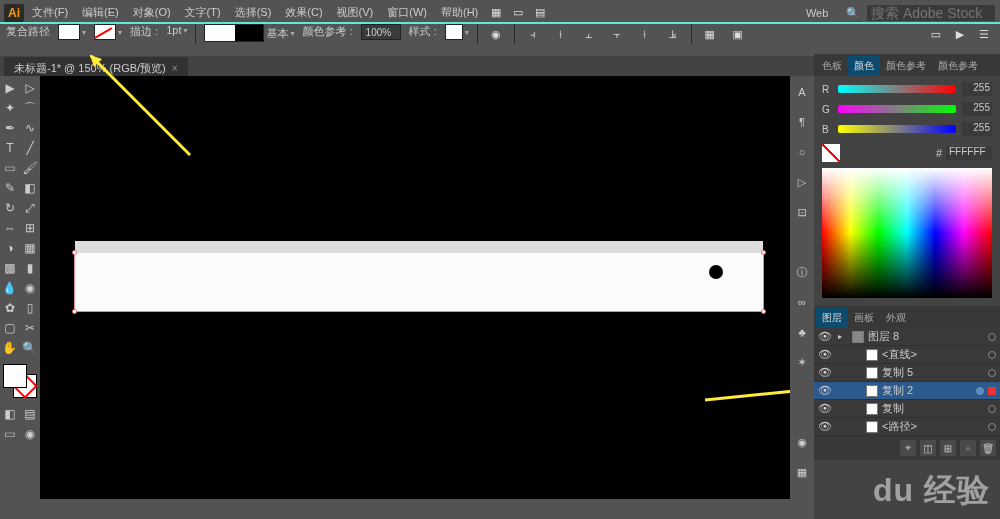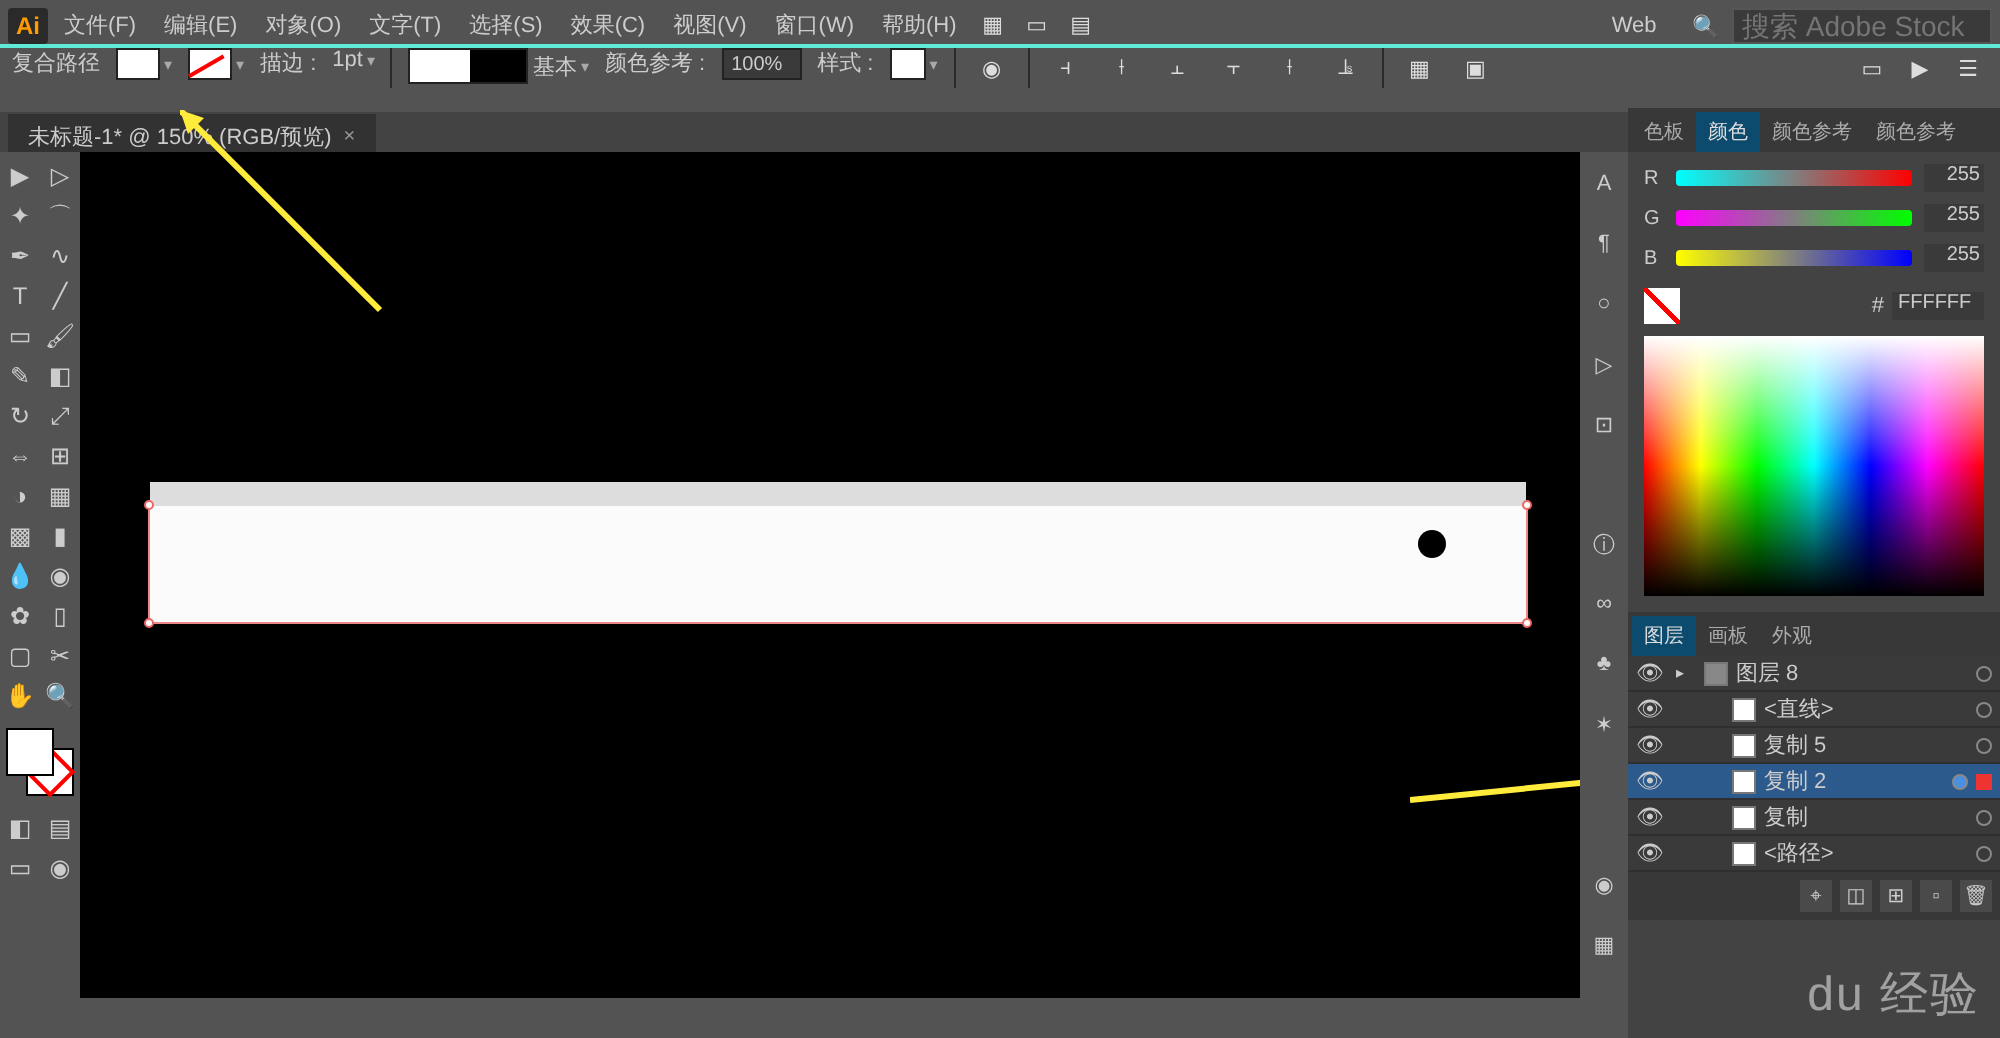--- a/index.html
+++ b/index.html
@@ -62,21 +62,21 @@
 .layerrow{display:flex;align-items:center;height:18px;border-bottom:1px solid #2f2f2f;padding:0 4px;gap:4px}
 .layerrow.sel{background:#2d5a8c}
 .layerrow .eye{width:12px;text-align:center;color:#ccc}
 .layerrow .sw{width:12px;height:12px;background:#fff;border:1px solid #777}
 .layerrow .sw.grp{background:#888}
 .layerrow .nm{flex:1}
 .layerrow .dot{width:8px;height:8px;border:1px solid #888;border-radius:50%}
 .layerrow .dot.on{background:#4a90e2}
 .layerbtns{display:flex;justify-content:flex-end;gap:4px;padding:4px;background:#383838}
 .layerbtns .b{width:16px;height:16px;background:#4a4a4a;display:flex;align-items:center;justify-content:center;font-size:10px}
-.watermark{position:absolute;right:10px;bottom:6px;font-size:24px;color:rgba(255,255,255,0.5);font-weight:normal;letter-spacing:1px}
+.watermark{position:absolute;right:10px;bottom:6px;font-size:32px;color:rgba(255,255,255,0.5);font-weight:bold;letter-spacing:1px}
 .status{position:absolute;left:40px;bottom:0;right:210px;height:20px;background:#535353}
 </style>
 </head>
 <body>
 
 <div class="menubar">
   <div class="ai-logo">Ai</div>
   <span class="mi">文件(F)</span>
   <span class="mi">编辑(E)</span>
   <span class="mi">对象(O)</span>

